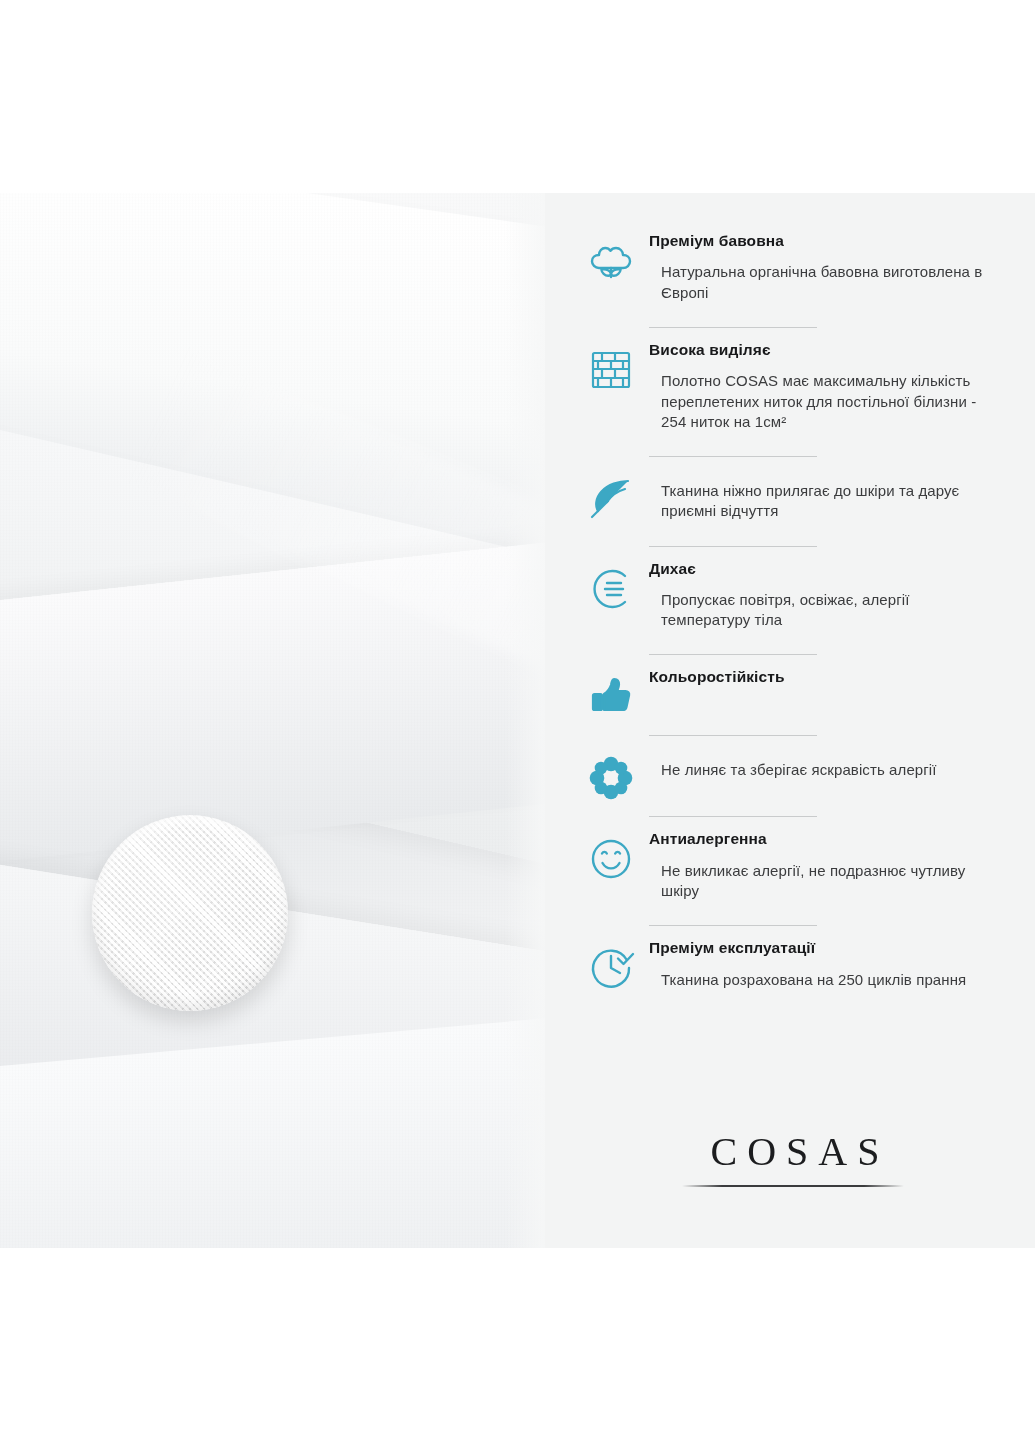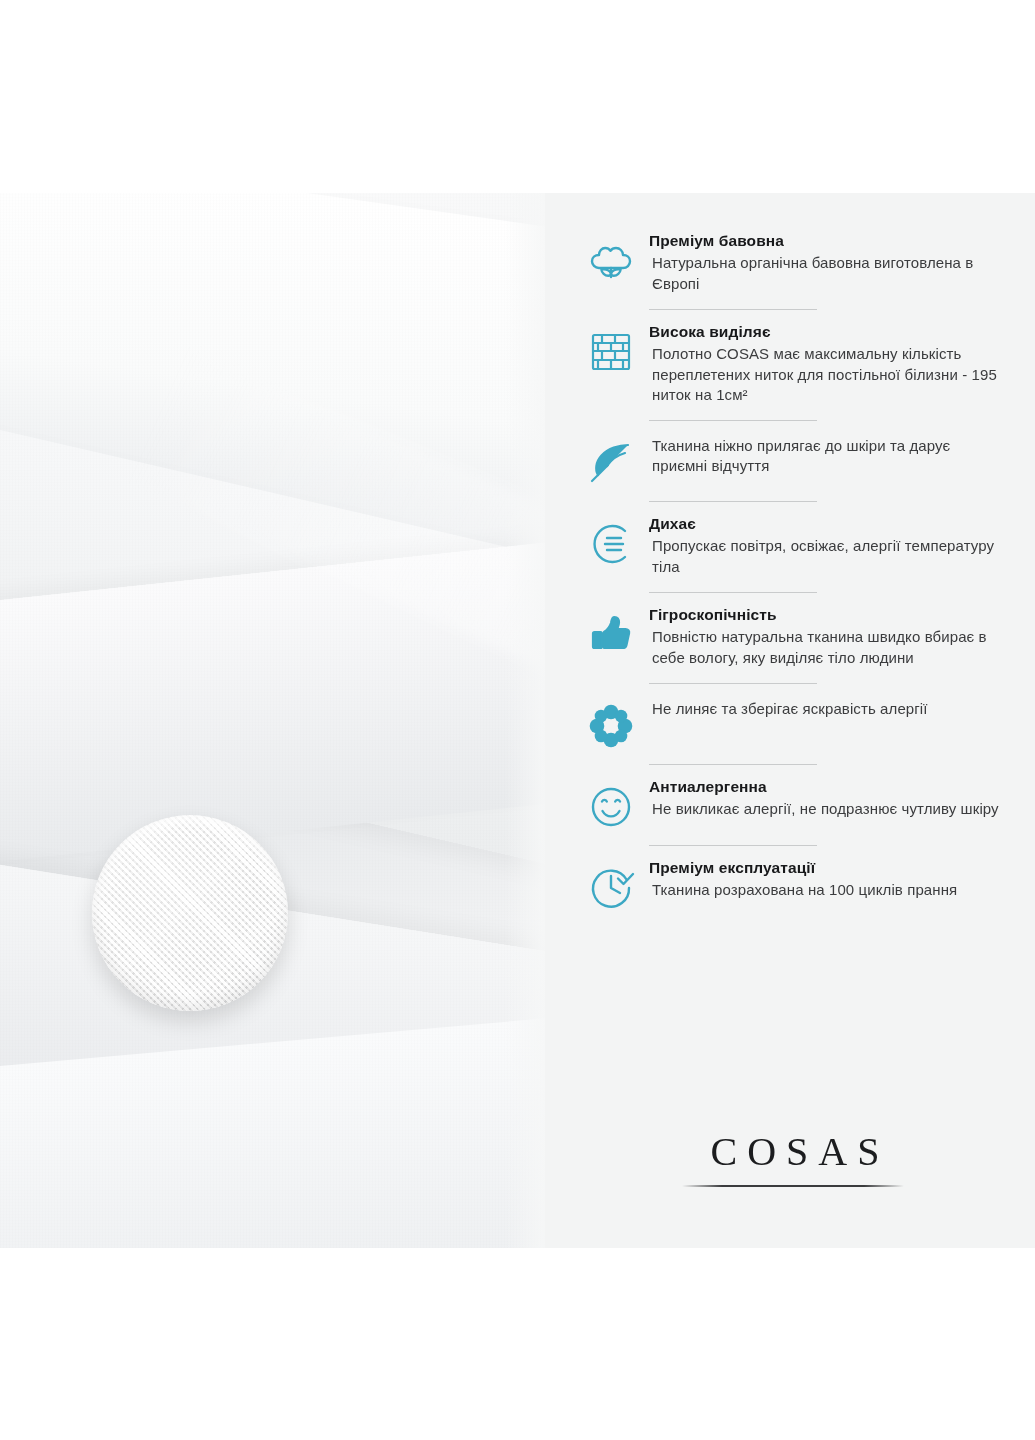--- a/index.html
+++ b/index.html
@@ -155,21 +155,21 @@
     font-weight: bold;
     color: #18191b;
     line-height: 1.25;
     margin: 0 0 2px 0;
     letter-spacing: 0.1px;
   }
   .f-desc {
     font-size: 15px;
     color: #3b3c3e;
     line-height: 1.35;
-    margin: 3px;
+    margin: 12px;
     letter-spacing: 0.1px;
   }
   .divider {
     height: 1px;
     background: #c9cbcc;
     margin: 12px 0 12px 76px;
     width: 168px;
   }
 
   
@@ -236,21 +236,21 @@
       <div class="feature">
         <div class="ico">
           <svg width="52" height="52" viewBox="0 0 52 52" fill="none" stroke="#3ca8c4" stroke-width="2.2" stroke-linecap="round" stroke-linejoin="round">
             <rect x="8" y="9" width="36" height="34" rx="1.5"></rect>
             <path d="M8 17h36M8 25h36M8 34h36"></path>
             <path d="M17 9v8M30 9v8M13 17v8M26 17v8M38 17v8M17 25v9M30 25v9M13 34v9M26 34v9M38 34v9"></path>
           </svg>
         </div>
         <div class="txt">
           <p class="f-title">Висока виділяє</p>
-          <p class="f-desc">Полотно COSAS має максимальну кількість переплетених ниток для постільної білизни - 195 ниток на 1см²</p>
+          <p class="f-desc">Полотно COSAS має максимальну кількість переплетених ниток для постільної білизни - 254 ниток на 1см²</p>
         </div>
       </div>
 
       <div class="divider"></div>
 
       <div class="feature">
         <div class="ico">
           <svg width="52" height="52" viewBox="0 0 52 52" fill="none" stroke="#3ca8c4" stroke-width="2.2" stroke-linecap="round" stroke-linejoin="round">
             <path d="M43 8c-9 0-20 3.5-26.5 10.5C10.5 25 10 33 13 38l10-10" fill="#3ca8c4" stroke="#3ca8c4"></path>
             <path d="M13 38 7 44"></path>
@@ -280,22 +280,21 @@
       <div class="divider"></div>
 
       <div class="feature">
         <div class="ico">
           <svg width="52" height="52" viewBox="0 0 52 52" fill="none" stroke="#3ca8c4" stroke-width="2.2" stroke-linejoin="round">
             <path d="M19 23c3-2 6-6 7-9 .7-2.4.4-6 3.5-6 3 0 4.5 2.6 4.5 5.6 0 2.2-1 4.4-1.8 6.4h8.4c2.3 0 4 1.8 3.5 4l-2.6 12c-.4 2-2 3-4 3H19z" fill="#3ca8c4" stroke="#3ca8c4"></path>
             <rect x="8" y="23" width="9" height="16" rx="1.5" fill="#3ca8c4" stroke="#3ca8c4"></rect>
           </svg>
         </div>
         <div class="txt">
-          <p class="f-title">Гігроскопічність</p>
-          <p class="f-desc">Повністю натуральна тканина швидко вбирає в себе вологу, яку виділяє тіло людини</p>
+          <p class="f-title">Кольоростійкість</p>
         </div>
       </div>
 
       <div class="divider"></div>
 
       <div class="feature">
         <div class="ico">
           <svg width="52" height="52" viewBox="0 0 52 52" fill="#3ca8c4">
             <circle cx="26" cy="12" r="7.3"></circle>
             <circle cx="26" cy="40" r="7.3"></circle>
@@ -335,21 +334,21 @@
       <div class="feature">
         <div class="ico">
           <svg width="52" height="52" viewBox="0 0 52 52" fill="none" stroke="#3ca8c4" stroke-width="2.4" stroke-linecap="round" stroke-linejoin="round">
             <path d="M41.5 17.5A18 18 0 1 0 44 26"></path>
             <path d="M26 14v12l9 5"></path>
             <path d="M33 16.5 38.5 22 48 12"></path>
           </svg>
         </div>
         <div class="txt">
           <p class="f-title">Преміум експлуатації</p>
-          <p class="f-desc">Тканина розрахована на 100 циклів прання</p>
+          <p class="f-desc">Тканина розрахована на 250 циклів прання</p>
         </div>
       </div>
 
     </div>
 
     <div class="brand">COSAS</div>
     <div class="brand-underline"></div>
   </div>
 
 </div>

